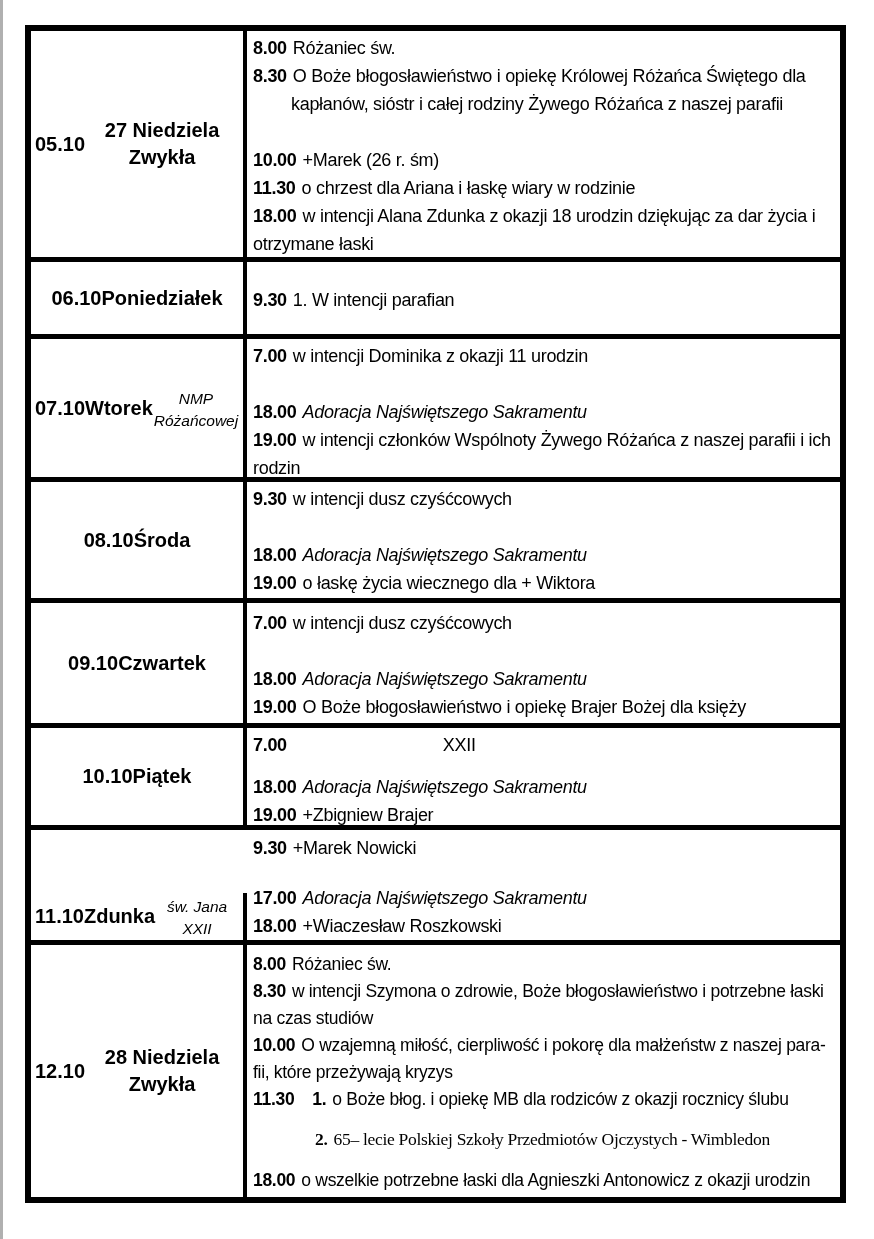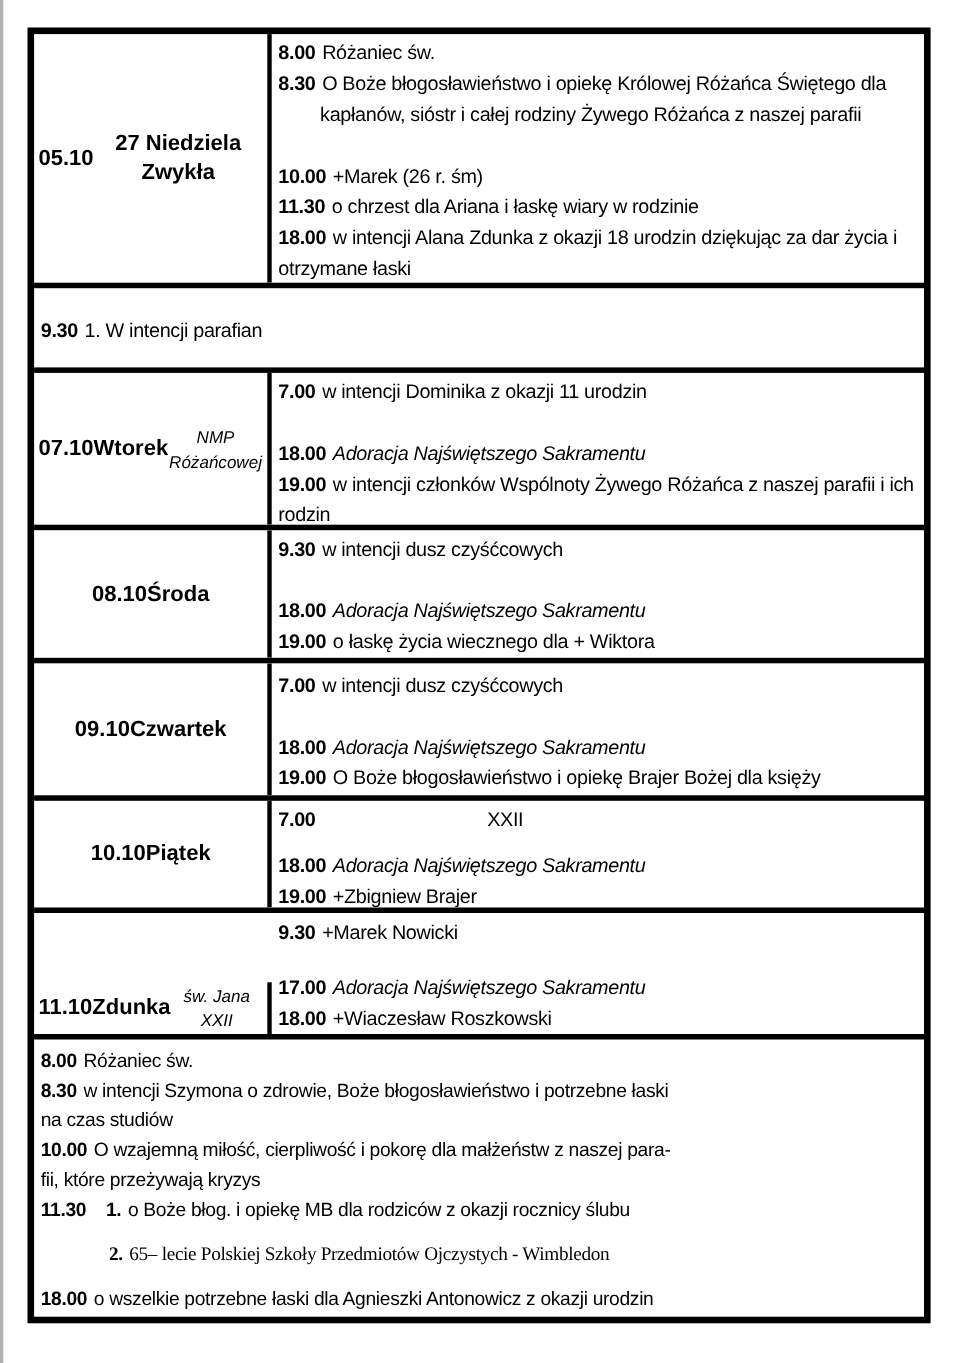--- a/index.html
+++ b/index.html
@@ -67,20 +67,25 @@
           <div class="line"><span class="time">8.30</span><span class="txt">O Boże błogosławieństwo i opiekę Królowej Różańca Świętego dla</span></div>
           <div class="line" style="padding-left: 38px;"><span class="txt">kapłanów, sióstr i całej rodziny Żywego Różańca z naszej parafii</span></div>
           <div class="line" style="margin-top: 28px;"><span class="time">10.00</span><span class="txt">+Marek (26 r. śm)</span></div>
           <div class="line"><span class="time">11.30</span><span class="txt">o chrzest dla Ariana i łaskę wiary w rodzinie</span></div>
           <div class="line"><span class="time">18.00</span><span class="txt">w intencji Alana Zdunka z okazji 18 urodzin dziękując za dar życia i</span></div>
           <div class="line"><span class="txt">otrzymane łaski</span></div>
         </div>
   </div>
 
   <div class="row r2">
+    <div class="datecell">
+      <div class="date">06.10</div>
+      <div class="day">Poniedziałek</div>
+
+    </div>
     <div class="intentions">
           <div class="line"><span class="time">9.30</span><span class="txt">1. W intencji parafian</span></div>
         </div>
   </div>
 
   <div class="row r3">
     <div class="datecell">
       <div class="date">07.10</div>
       <div class="day">Wtorek</div>
       <div class="note">NMP Różańcowej</div>
@@ -139,20 +144,25 @@
       <div class="note">św. Jana XXII</div>
     </div>
     <div class="intentions">
           <div class="line"><span class="time">9.30</span><span class="txt">+Marek Nowicki</span></div>
           <div class="line" style="margin-top: 22px;"><span class="time">17.00</span><span class="txt it">Adoracja Najświętszego Sakramentu</span></div>
           <div class="line"><span class="time">18.00</span><span class="txt">+Wiaczesław Roszkowski</span></div>
         </div>
   </div>
 
   <div class="row r8">
+    <div class="datecell">
+      <div class="date">12.10</div>
+      <div class="day">28 Niedziela Zwykła</div>
+
+    </div>
     <div class="intentions">
           <div class="line"><span class="time">8.00</span><span class="txt">Różaniec św.</span></div>
           <div class="line"><span class="time">8.30</span><span class="txt">w intencji Szymona o zdrowie, Boże błogosławieństwo i potrzebne łaski</span></div>
           <div class="line"><span class="txt">na czas studiów</span></div>
           <div class="line"><span class="time">10.00</span><span class="txt">O wzajemną miłość, cierpliwość i pokorę dla małżeństw z naszej para-</span></div>
           <div class="line"><span class="txt">fii, które przeżywają kryzys</span></div>
           <div class="line"><span class="time">11.30</span><span class="mid after-time">1.</span><span class="txt">o Boże błog. i opiekę MB dla rodziców z okazji rocznicy ślubu</span></div>
           <div class="line" style="margin-top: 13px; padding-left: 62px; font-family: Liberation Serif, serif;"><span class="mid">2.</span><span class="txt">65– lecie Polskiej Szkoły Przedmiotów Ojczystych - Wimbledon</span></div>
           <div class="line" style="margin-top: 14px;"><span class="time">18.00</span><span class="txt">o wszelkie potrzebne łaski dla Agnieszki Antonowicz z okazji urodzin</span></div>
         </div>

